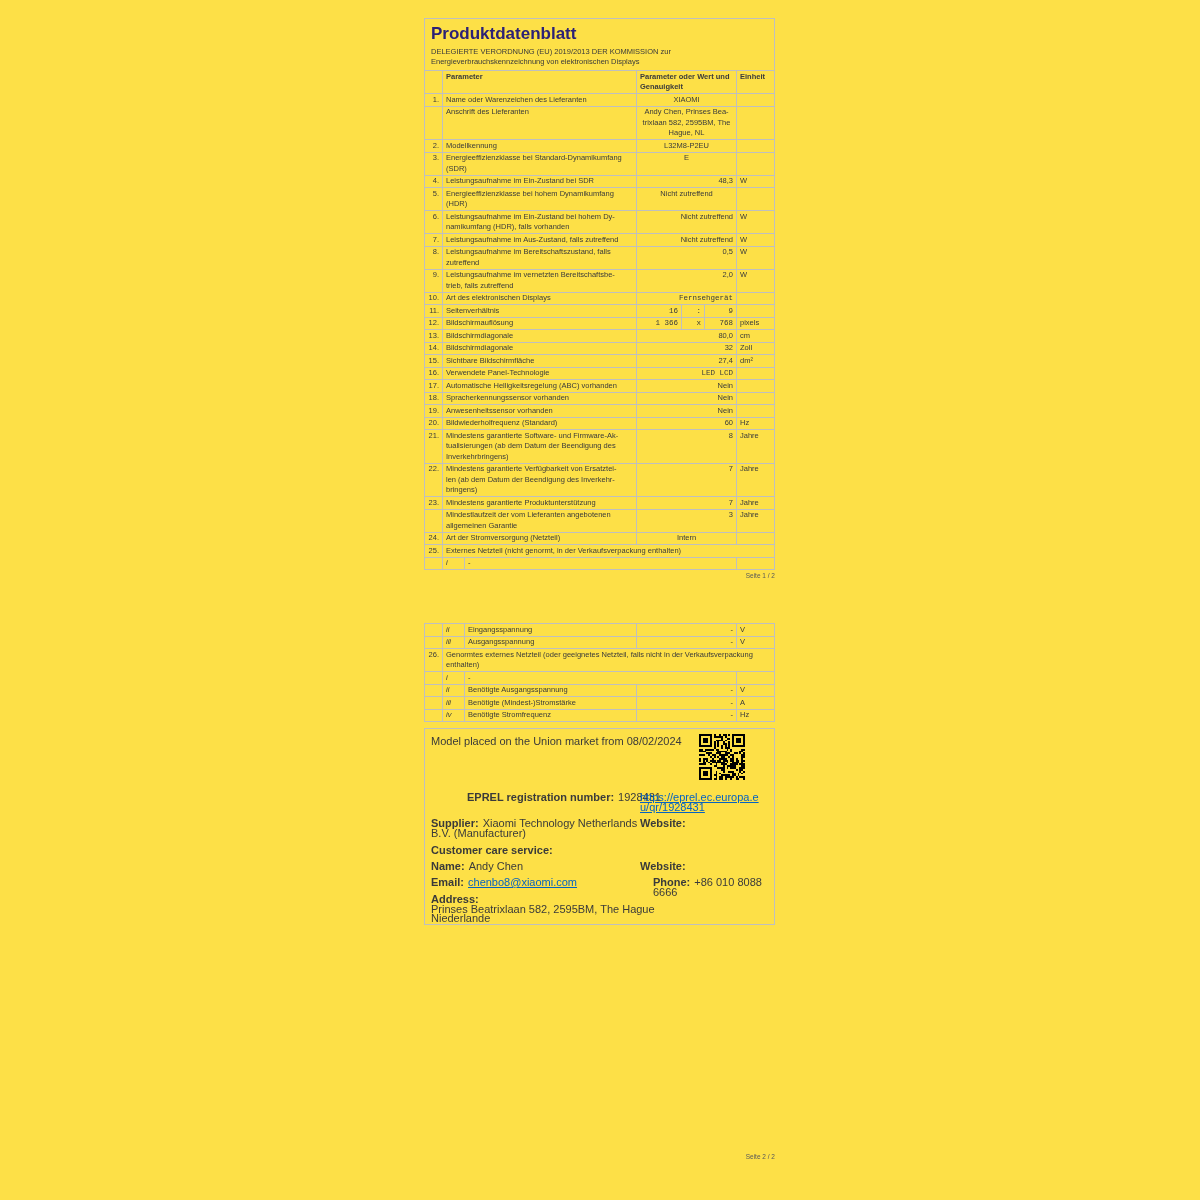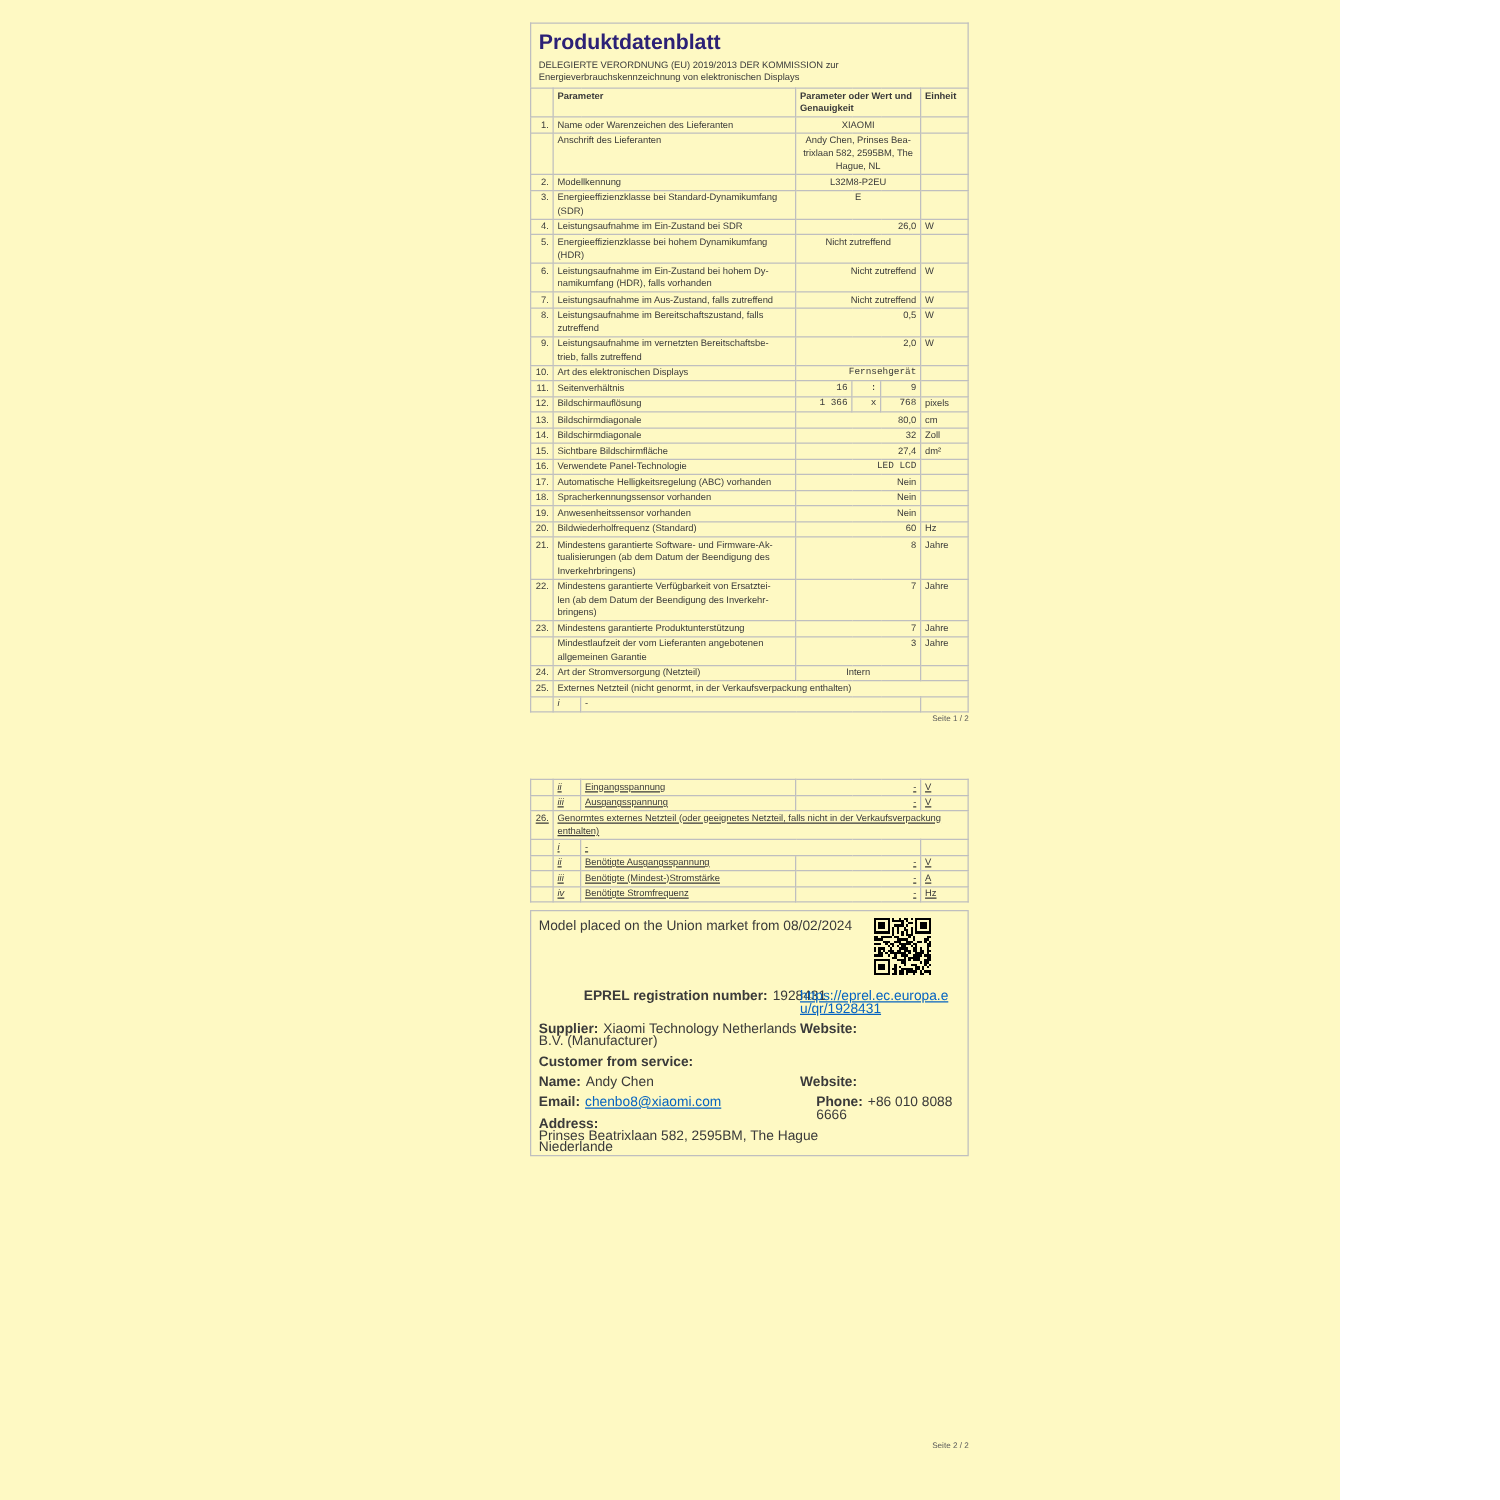--- a/index.html
+++ b/index.html
@@ -1,16 +1,16 @@
 <!DOCTYPE html>
 <html><head>
 <meta charset="utf-8">
 <style>
   html,body{margin:0;padding:0;background:#ffffff;}
-  #canvas{position:relative;width:1072px;height:1200px;background:#fef9c3;
+  #canvas{position:relative;width:1200px;height:1200px;background:#fde047;
           font-family:"Liberation Sans",sans-serif;color:#3a3a3a;overflow:hidden;}
   .abs{position:absolute;}
 
   
   #page1{left:424px;top:18px;width:351px;}
   .titlebox{border:1px solid #bfbfbf;border-bottom:none;padding:5px 6px 4px 6px;box-sizing:border-box;}
   .doc-title{font-size:17px;font-weight:bold;color:#2c2176;line-height:20px;letter-spacing:0px;}
   .doc-sub{font-size:7.5px;line-height:9.5px;margin-top:3px;white-space:pre-line;color:#3a3a3a;}
 
   table.params{border-collapse:collapse;width:351px;table-layout:fixed;}
@@ -22,21 +22,21 @@
   td.sub{font-style:italic;}
   td.val.a-r{text-align:right;}
   td.val.a-c{text-align:right;font-family:Liberation Mono, monospace;}
   td.val.a-l{text-align:center;}
   td.unit{text-align:left;margin-left:16px;}
 
   .footer{font-size:6.5px;color:#595959;text-align:right;line-height:8px;}
   #page1 .footer{margin-top:2px;width:351px;}
 
   
-  #table2{left:424px;top:623px;text-decoration:underline;}
+  #table2{left:424px;top:623px;}
   #infobox{left:424px;top:728px;width:351px;height:197px;border:1px solid #bfbfbf;box-sizing:border-box;
            font-size:11px;line-height:9.5px;}
   .ib{position:absolute;}
   .lbl{font-weight:bold;margin-right:4px;}
   .market{left:6px;top:8px;}
   .qr{left:274px;top:5px;width:46px;height:46px;}
   .eprel{left:6px;top:64px;padding-left:36px;}
   .eprel-link{left:215px;top:64px;width:122px;display:block;}
   .link{color:#0563c1;text-decoration:underline;word-break:break-all;cursor:pointer;}
   .supplier{left:6px;top:90px;width:208px;}
@@ -102,21 +102,21 @@
           <tr>
             <td class="num">3.</td>
             <td colspan="2" class="param">Energieeffizienzklasse bei Standard-Dynamikumfang
 (SDR)</td>
             <td colspan="3" class="val a-l">E</td>
             <td class="unit"></td>
           </tr>
           <tr>
             <td class="num">4.</td>
             <td colspan="2" class="param">Leistungsaufnahme im Ein-Zustand bei SDR</td>
-            <td colspan="3" class="val a-r">26,0</td>
+            <td colspan="3" class="val a-r">48,3</td>
             <td class="unit">W</td>
           </tr>
           <tr>
             <td class="num">5.</td>
             <td colspan="2" class="param">Energieeffizienzklasse bei hohem Dynamikumfang
 (HDR)</td>
             <td colspan="3" class="val a-l">Nicht zutreffend</td>
             <td class="unit"></td>
           </tr>
           <tr>
@@ -667,21 +667,21 @@
     </div>
     <a class="ib link eprel-link">https://eprel.ec.europa.eu/qr/1928431</a>
 
     <div class="ib supplier">
       <span class="lbl">Supplier:</span><span>Xiaomi Technology Netherlands B.V. (Manufacturer)</span>
     </div>
     <div class="ib website1">
       <span class="lbl">Website:</span>
     </div>
 
-    <div class="ib ccs lbl">Customer from service:</div>
+    <div class="ib ccs lbl">Customer care service:</div>
 
     <div class="ib name">
       <span class="lbl">Name:</span><span>Andy Chen</span>
     </div>
     <div class="ib website2">
       <span class="lbl">Website:</span>
     </div>
 
     <div class="ib email">
       <span class="lbl">Email:</span><a class="link">chenbo8@xiaomi.com</a>

